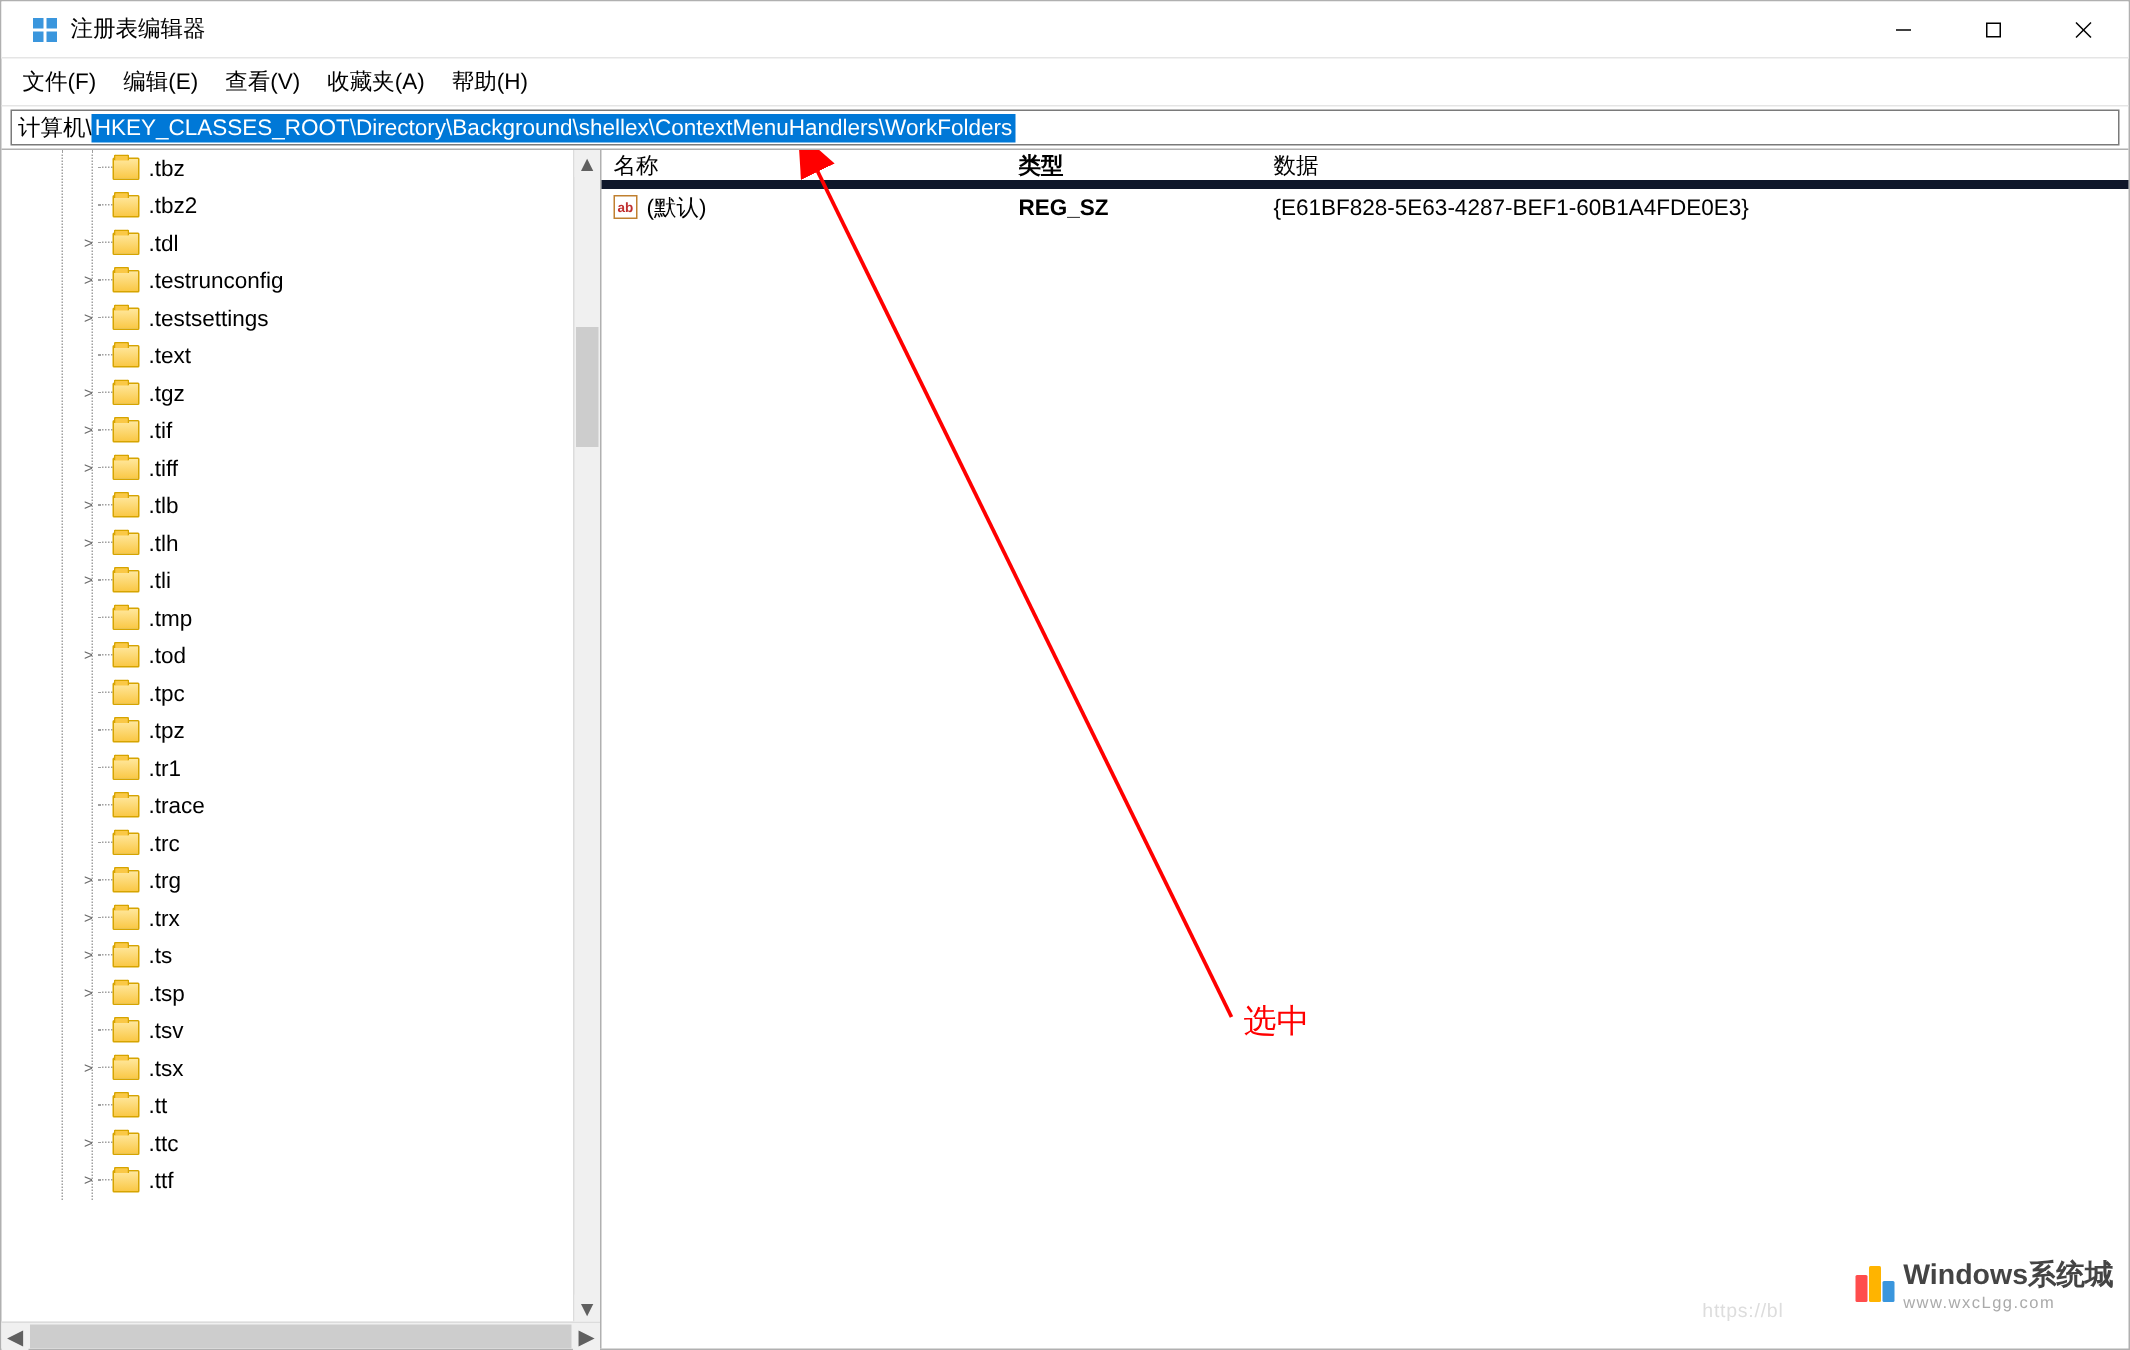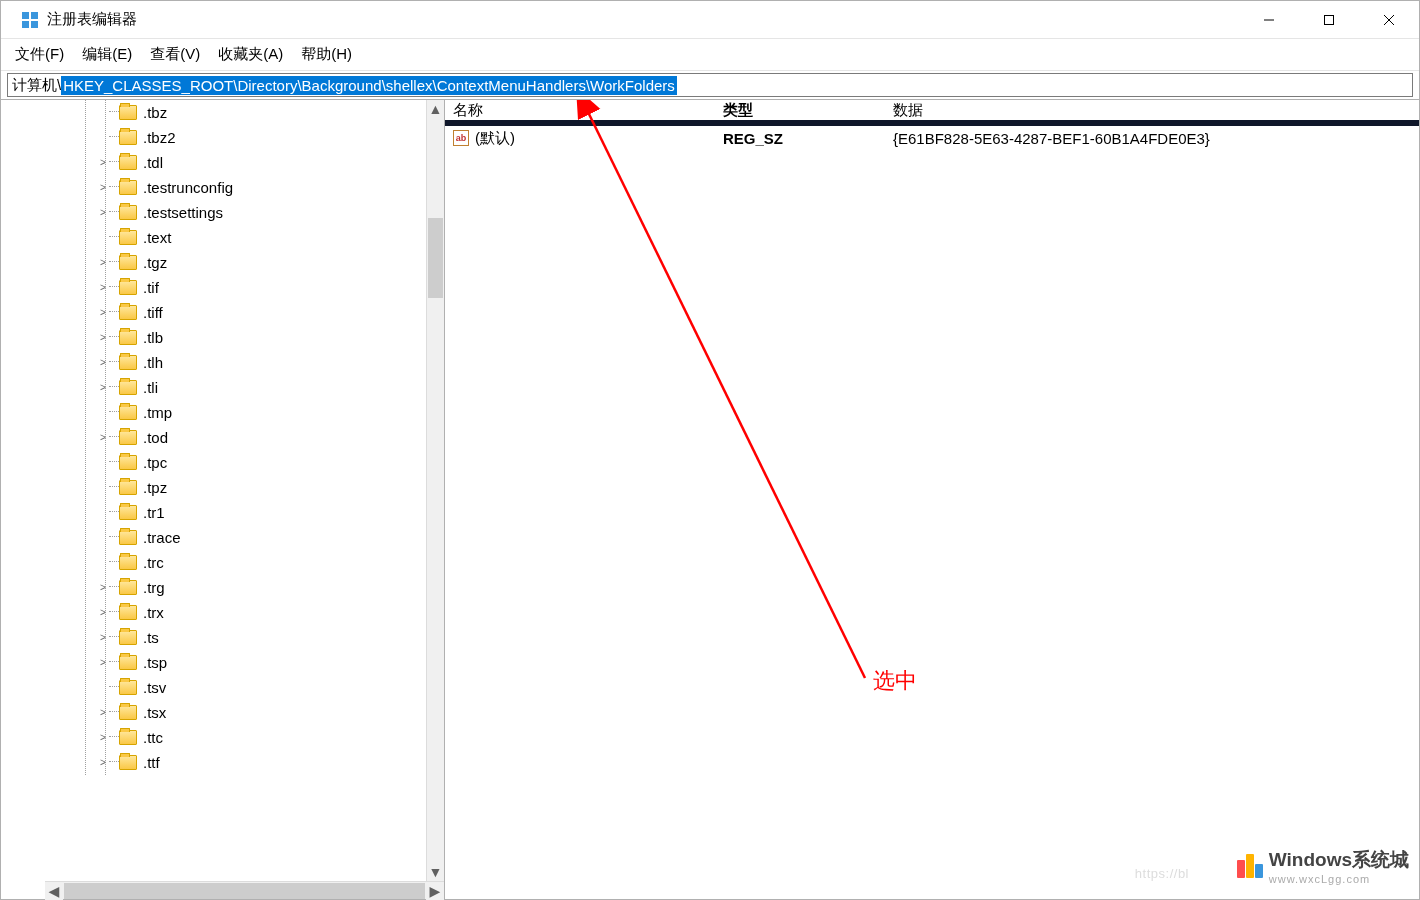--- a/index.html
+++ b/index.html
@@ -18,21 +18,21 @@
   .menubar { display: flex; gap: 2px; padding: 4px 6px; border-bottom: 1px solid #e5e5e5; font-size: 15px; }
   .menu-item { padding: 2px 8px; cursor: default; }
 
   
   .addressbar { display: flex; align-items: center; border: 1px solid #7a7a7a; margin: 2px 6px; height: 24px; font-size: 15px; position: relative; }
   .addr-prefix { padding: 0 0 0 4px; white-space: nowrap; }
   .addr-path { background: #0078d7; color: #fff; padding: 1px 2px; white-space: nowrap; }
   .addr-spacer { flex: 1; }
 
   
-  .main { flex: 1; display: flex; min-height: 0; border-top: 1px solid #b0b0b0; padding-left: 44px; }
+  .main { flex: 1; display: flex; min-height: 0; border-top: 1px solid #b0b0b0; }
   .tree-pane { width: 400px; border-right: 1px solid #b0b0b0; position: relative; display: flex; flex-direction: column; }
   .tree-scroll { flex: 1; overflow: hidden; position: relative; }
   .tree-inner { position: relative; }
   .tree-row { display: flex; align-items: center; height: 25px; white-space: nowrap; position: relative; }
   .expander { width: 12px; text-align: center; color: #6b6b6b; font-size: 10px; user-select: none; }
   .folder-icon { width: 18px; height: 15px; background: linear-gradient(#ffe79c, #fac846); border-radius: 1px; border: 1px solid #d6a400; margin-right: 6px; position: relative; }
   .folder-icon::before { content: ""; position: absolute; top: -3px; left: 0; width: 8px; height: 3px; background: #fac846; border: 1px solid #d6a400; border-bottom: none; border-radius: 1px 1px 0 0; }
   .tree-label { font-size: 15px; }
 
   
@@ -57,21 +57,21 @@
   .col-type { width: 170px; font-weight: bold; }
   .col-data { flex: 1; }
   .details-row { display: flex; height: 24px; font-size: 15px; align-items: center; }
   .value-icon { width: 16px; height: 16px; margin-right: 6px; border: 1px solid #c08030; background: #fff; display: flex; align-items: center; justify-content: center; font-size: 9px; font-weight: bold; color: #c03030; }
 
   
   .red-arrow { position: absolute; pointer-events: none; }
   .anno-text { position: absolute; color: #ff0000; font-size: 22px; pointer-events: none; }
 
   
-  .watermark { position: absolute; right: 10px; bottom: 14px; display: flex; align-items: center; gap: 6px; font-size: 12px; color: #888; }
+  .watermark { position: absolute; right: 10px; bottom: 24px; display: flex; align-items: center; gap: 6px; font-size: 12px; color: #888; }
   .watermark .big { font-size: 19px; font-weight: bold; color: #444; }
   .watermark .url { font-size: 11px; color: #aaa; letter-spacing: 1px; }
   .wm-logo { display: flex; gap: 1px; align-items: flex-end; }
   .wm-logo span { width: 8px; border-radius: 1px; }
   .faded-url { position:absolute; right:230px; bottom:18px; color:#ddd; font-size:13px; letter-spacing:0.5px; }
 </style>
 </head>
 <body>
 
 <div class="window">
@@ -271,20 +271,26 @@
               <span class="folder-icon"></span>
               <span class="tree-label">.tsv</span>
             </div>
             <div class="tree-row" style="padding-left: 52px;">
               <span class="expander">&gt;</span>
               <span style="display: inline-block; width: 10px; border-top: 1px dotted rgb(160, 160, 160); margin-bottom: 3px;"></span>
               <span class="folder-icon"></span>
               <span class="tree-label">.tsx</span>
             </div>
             <div class="tree-row" style="padding-left: 52px;">
+              <span class="expander"></span>
+              <span style="display: inline-block; width: 10px; border-top: 1px dotted rgb(160, 160, 160); margin-bottom: 3px;"></span>
+              <span class="folder-icon"></span>
+              <span class="tree-label">.tt</span>
+            </div>
+            <div class="tree-row" style="padding-left: 52px;">
               <span class="expander">&gt;</span>
               <span style="display: inline-block; width: 10px; border-top: 1px dotted rgb(160, 160, 160); margin-bottom: 3px;"></span>
               <span class="folder-icon"></span>
               <span class="tree-label">.ttc</span>
             </div>
             <div class="tree-row" style="padding-left: 52px;">
               <span class="expander">&gt;</span>
               <span style="display: inline-block; width: 10px; border-top: 1px dotted rgb(160, 160, 160); margin-bottom: 3px;"></span>
               <span class="folder-icon"></span>
               <span class="tree-label">.ttf</span>

